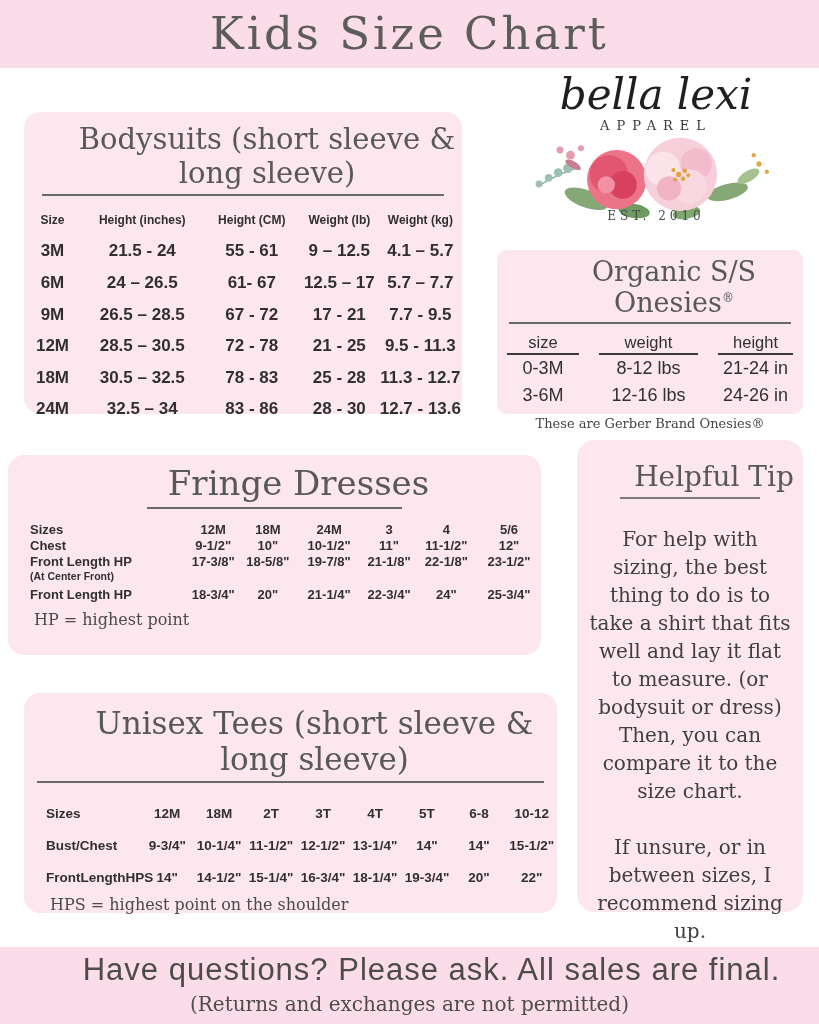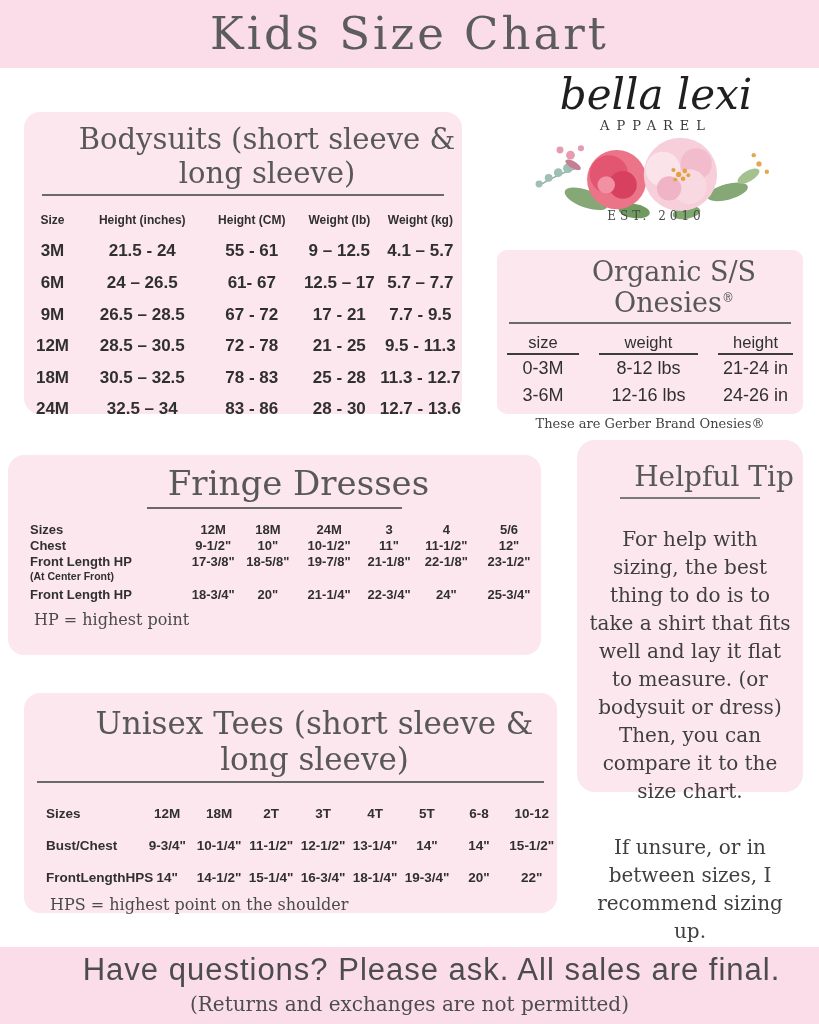--- a/index.html
+++ b/index.html
@@ -55,21 +55,21 @@
   #fringe-card .card-title{font-size:34px;padding-top:8px;}
   #fringe-card .rule{width:48%;}
   .fringe{margin-top:12px;}
   .fringe .trow{grid-template-columns:33.5% 10% 10.5% 12.5% 10% 11.5% 12%;min-height:16px;font-size:13px;font-weight:bold;color:#1d1d1d;}
   .fringe .tcell:first-child{text-align:left;padding-left:22px;}
   .fringe .trow:nth-child(4){font-size:10.5px;min-height:14px;}
   .fringe .trow:nth-child(5){margin-top:3px;}
   .fringe-note{font-family:"DejaVu Serif",serif;font-size:16px;color:#4a4a4a;padding-left:26px;margin-top:8px;}
 
   
-  #tip-card{left:577px;top:440px;width:226px;height:352px;border-radius:18px;}
+  #tip-card{left:577px;top:440px;width:226px;height:472px;border-radius:18px;}
   #tip-card .card-title{font-size:28px;padding-top:20px;}
   #tip-card .rule{width:62%;border-color:#7a7a7a;}
   .tip-text{font-family:"DejaVu Serif",serif;font-size:20px;line-height:28px;color:#3f3f3f;text-align:center;
             width:206px;margin:26px auto 0;}
   .tip-text + .tip-text{margin-top:28px;}
 
   
   #unisex-card{left:24px;top:693px;width:533px;height:220px;}
   #unisex-card .card-title{font-size:31px;padding-top:12px;}
   #unisex-card .rule{width:95%;}

